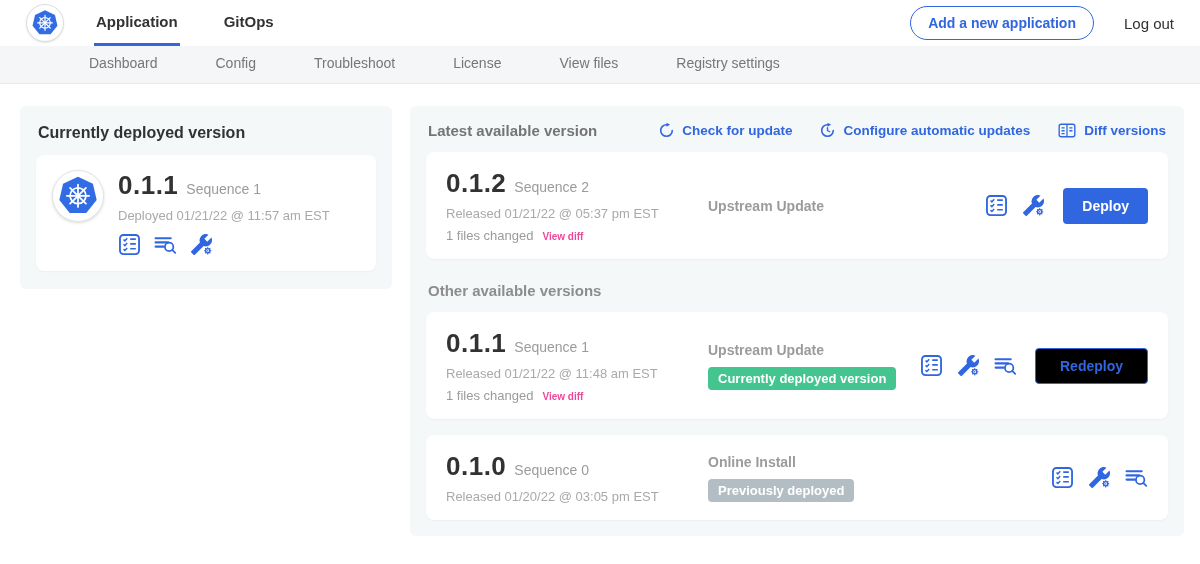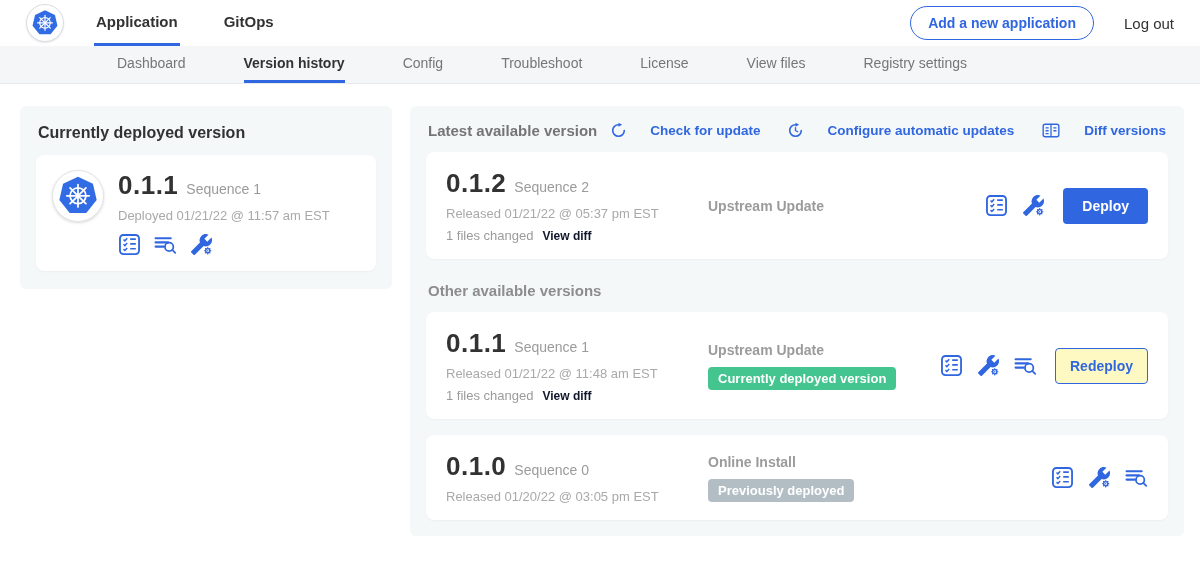--- a/index.html
+++ b/index.html
@@ -16,21 +16,21 @@
     font-size:15px; font-weight:700; color:#323232; border-bottom:3px solid transparent; cursor:pointer; }
   .header-tab.active { border-bottom-color:#3066e0; }
   .header-spacer { flex:1; }
   .add-app-btn { border:1.5px solid #3066e0; color:#3066e0; font-weight:700; font-size:14px;
     padding:8px 17px; border-radius:20px; background:#fff; margin-right:30px; cursor:pointer;
     font-family:"Liberation Sans", sans-serif; }
   .logout { font-size:15px; color:#323232; cursor:pointer; }
 
   
   .subnav { height:38px; background:#f4f6f8; border-bottom:1px solid #e7eaed;
-    display:flex; align-items:flex-end; padding-left:117px; }
+    display:flex; align-items:flex-end; padding-left:89px; }
   .subnav-tab { height:38px; display:flex; align-items:center; margin-right:58px; font-size:14px;
     font-weight:500; color:#767676; border-bottom:3px solid transparent; cursor:pointer; }
   .subnav-tab.active { color:#323232; font-weight:700; border-bottom-color:#3066e0; }
 
   
   .main { display:flex; align-items:flex-start; padding:22px 16px 0 20px; }
   .panel { background:#f4f8f9; border-radius:6px; }
   .left-panel { width:372px; padding:14px 16px 18px; }
   .left-panel-title { font-size:16px; font-weight:700; color:#323232; margin:4px 2px 13px; }
   .current-card { background:#fff; border-radius:8px; padding:15px 16px; display:flex;
@@ -45,39 +45,39 @@
   .muted-line { font-size:13px; color:#a9a9a9; margin-top:7px; font-weight:500; }
   .icon-row { display:flex; gap:13px; margin-top:10px; color:#3066e0; }
   .icon-btn { width:23px; height:23px; cursor:pointer; color:#3066e0; }
   .icon-btn svg { width:100%; height:100%; display:block; }
 
   
   .right-panel { flex:1; margin-left:18px; padding:14px 16px 16px; }
   .rp-header { display:flex; align-items:center; margin:2px 2px 13px; }
   .rp-title { font-size:15px; font-weight:700; color:#757575; }
   .rp-actions { margin-left:auto; display:flex; gap:27px; align-items:center; }
-  .action-link { display:flex; align-items:center; gap:23px; color:#3066e0; font-size:13.5px;
+  .action-link { display:flex; align-items:center; gap:7px; color:#3066e0; font-size:13.5px;
     font-weight:700; cursor:pointer; }
   .action-link svg { width:17px; height:17px; }
   .action-link .wide { width:20px; }
 
   .version-card { background:#fff; border-radius:8px; padding:16px 20px; display:grid;
     grid-template-columns:262px 1fr auto; align-items:center; box-shadow:0 1px 2px rgba(0,0,0,.04); }
   .files-row { font-size:13px; color:#9b9b9b; margin-top:7px; font-weight:500; display:flex; gap:9px; align-items:baseline; }
-  .view-diff { color:#0f172a; font-weight:700; font-size:12px; cursor:pointer; }
+  .view-diff { color:#ec4899; font-weight:700; font-size:10px; cursor:pointer; }
   .source { font-size:14px; font-weight:700; color:#9b9b9b; }
   .badge { display:inline-block; margin-top:9px; font-size:13px; font-weight:700; color:#fff;
     padding:4px 10px; border-radius:4px; }
   .badge.green { background:#44c48f; }
   .badge.gray  { background:#b3bec4; }
   .vc-actions { display:flex; align-items:center; gap:14px; color:#3066e0; }
   .btn { font-family:"Liberation Sans", sans-serif; font-size:14px; font-weight:700;
     border-radius:4px; cursor:pointer; }
   .btn-primary { background:#3066e0; color:#fff; border:none; padding:10px 19px; margin-left:4px; }
-  .btn-outline { background:#fef9c3; color:#3066e0; border:1.5px solid #3066e0; padding:9px 14px; margin-left:4px; }
+  .btn-outline { background:#000000; color:#3066e0; border:1.5px solid #3066e0; padding:9px 24px; margin-left:4px; }
   .other-title { font-size:15px; font-weight:600; color:#8d8d8d; margin:23px 2px 13px; }
   .card-gap { margin-top:16px; }
 </style>
 </head>
 <body>
 
 <svg width="0" height="0" style="position:absolute" aria-hidden="true">
   <defs>
     <g id="i-k8s">
       <polygon points="18,1.5 30.8,7.6 34,21.4 25.1,32.5 10.9,32.5 2,21.4 5.2,7.6" fill="#326ce5"></polygon>
@@ -146,21 +146,20 @@
   <div class="header-tab">
     <span>GitOps</span>
   </div>
   <div class="header-spacer"></div>
   <button class="add-app-btn">Add a new application</button>
   <div class="logout">Log out</div>
 </div>
 
 <div class="subnav">
   <div class="subnav-tab">Dashboard</div>
-  <div class="subnav-tab active">Version history</div>
   <div class="subnav-tab">Config</div>
   <div class="subnav-tab">Troubleshoot</div>
   <div class="subnav-tab">License</div>
   <div class="subnav-tab">View files</div>
   <div class="subnav-tab">Registry settings</div>
 </div>
 
 <div class="main">
 
   <div class="panel left-panel">

